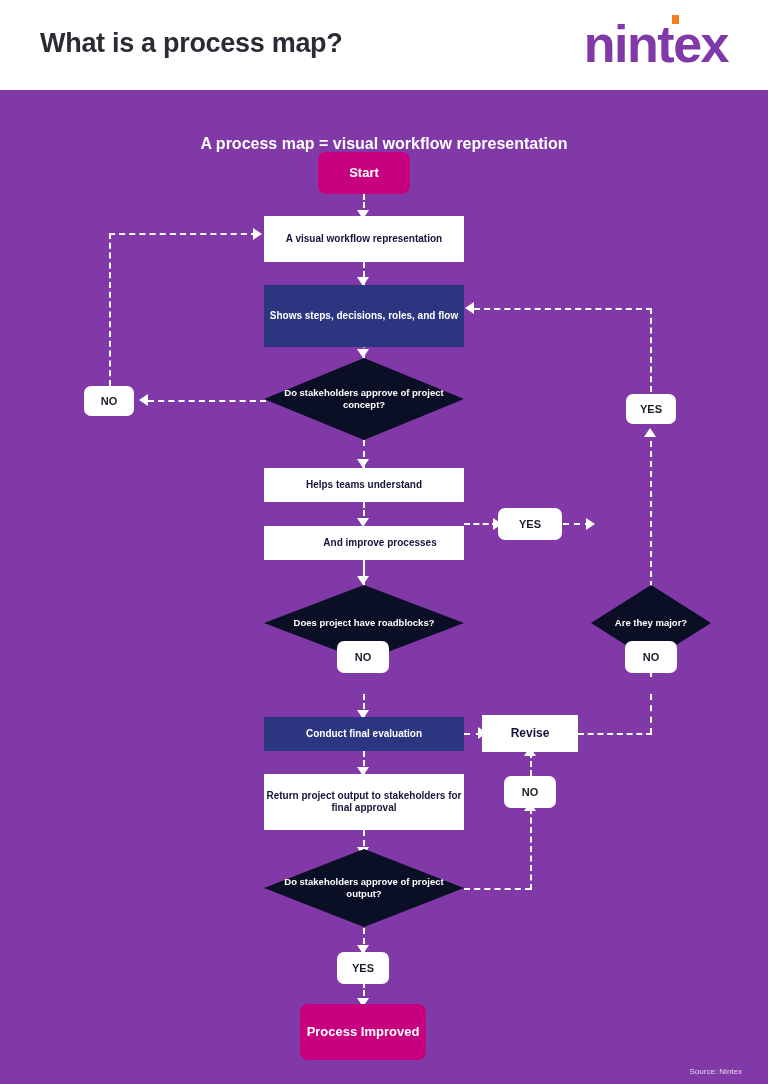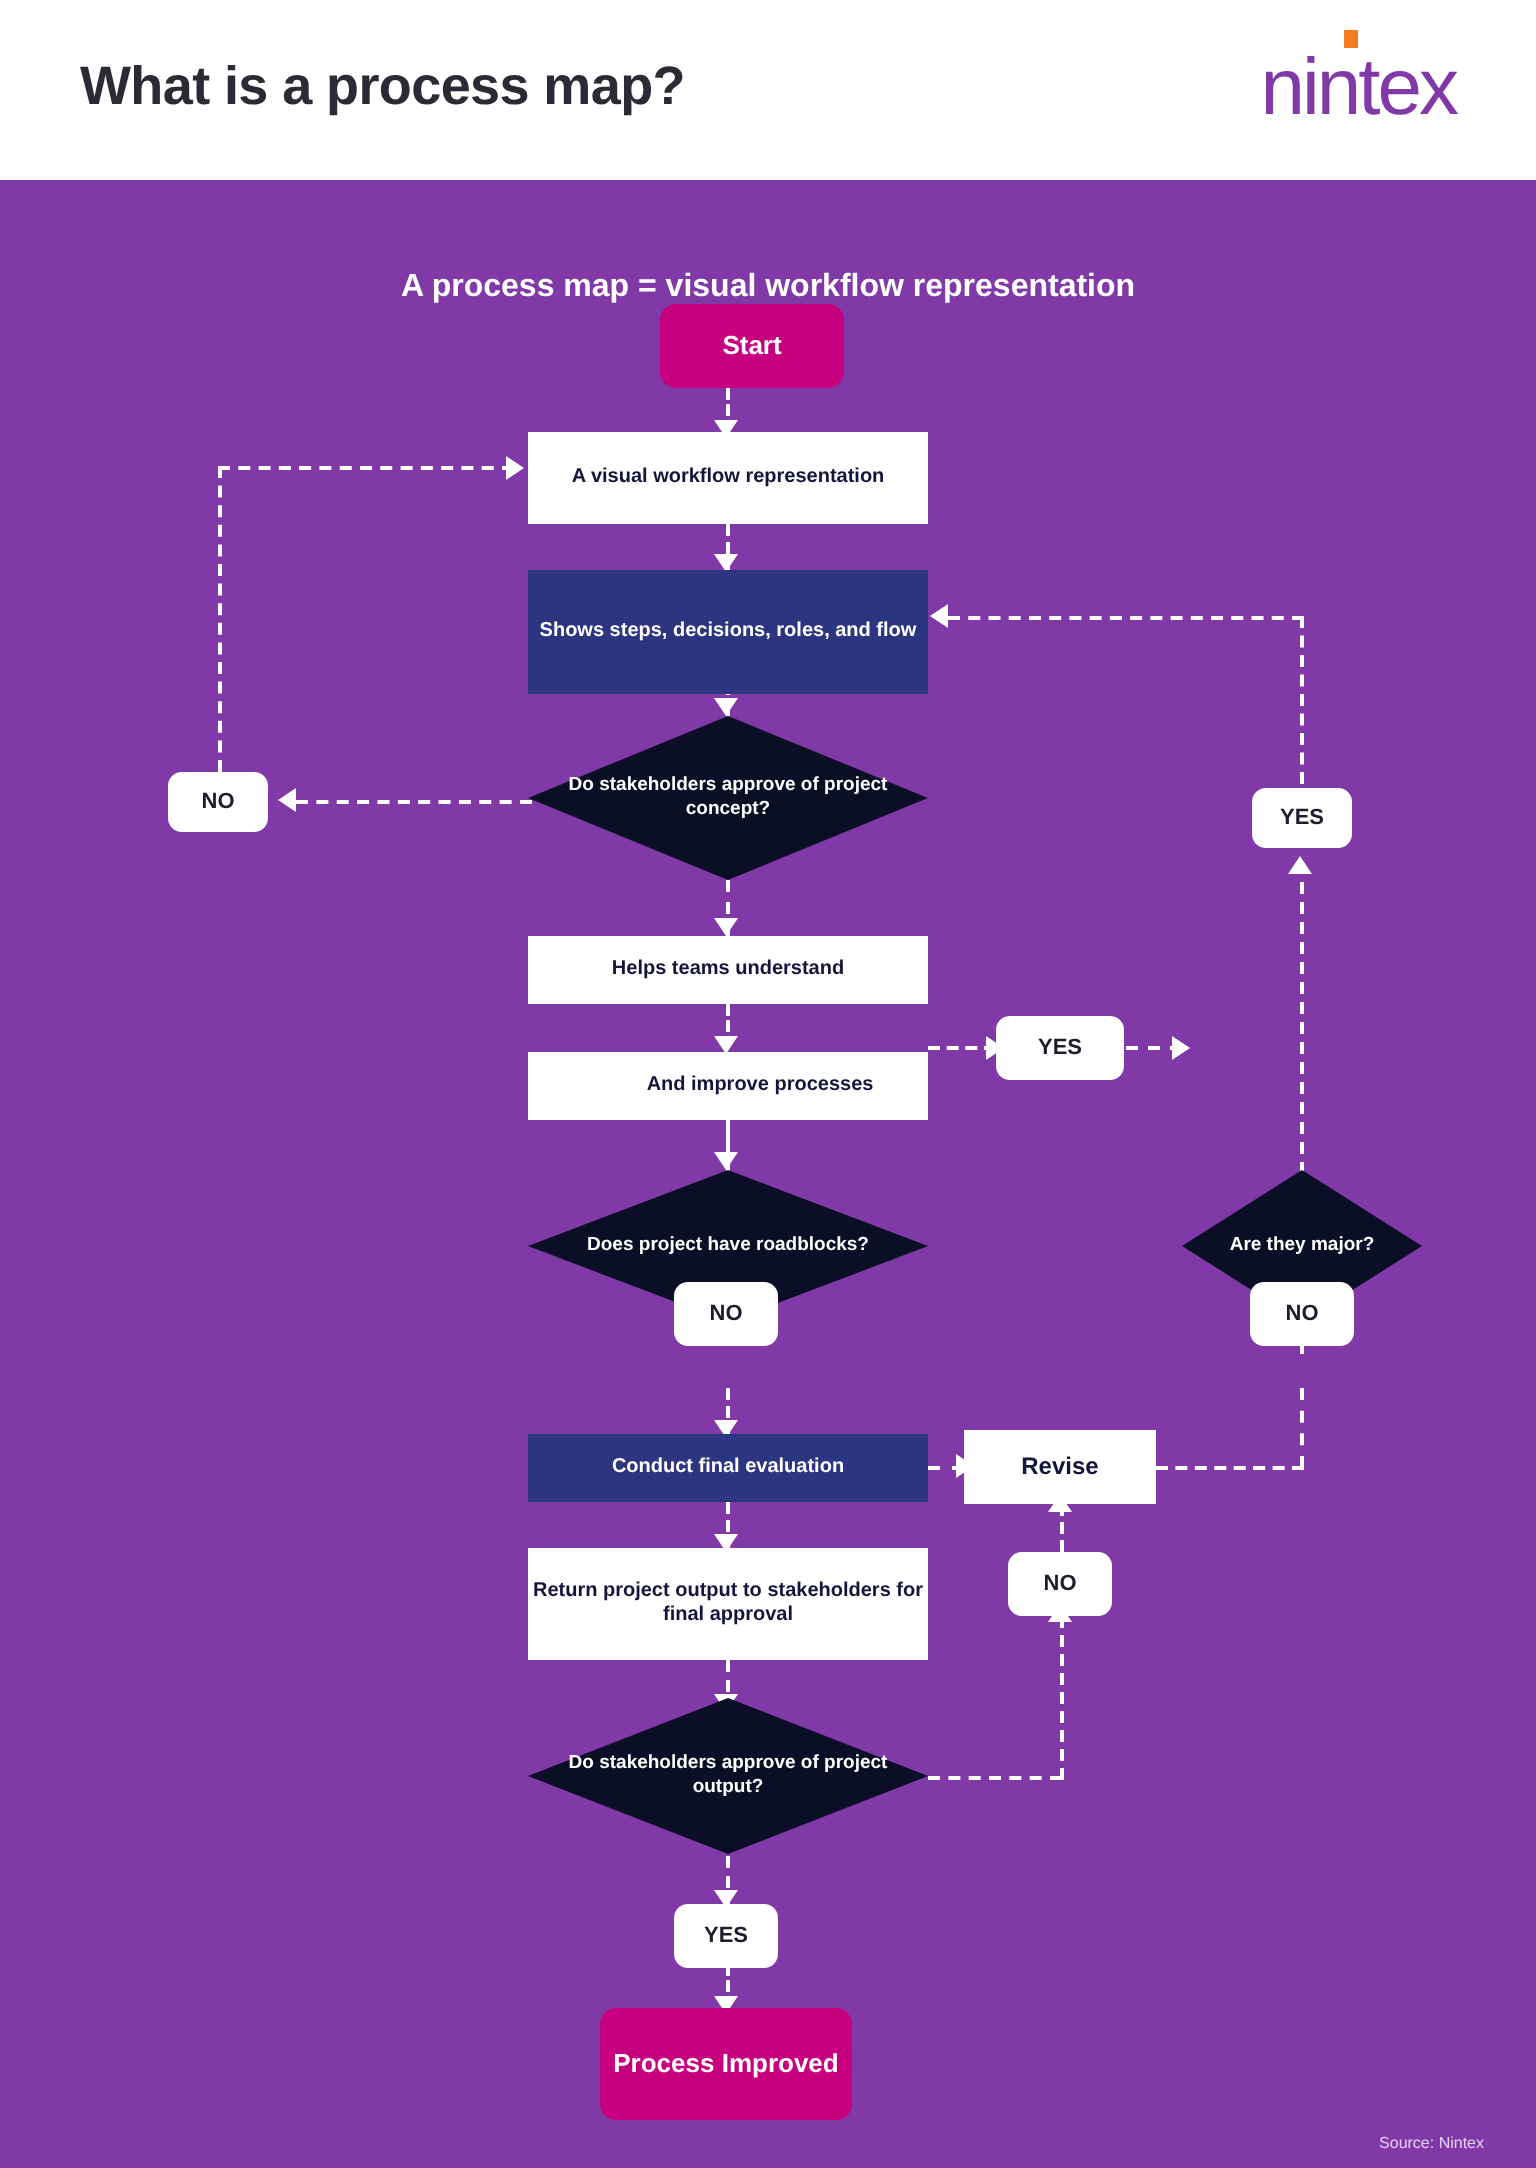--- a/index.html
+++ b/index.html
@@ -32,22 +32,22 @@
     left: 40px; top: 28px;
     font-size: 27px;
     font-weight: bold;
     color: #2b2b35;
     letter-spacing: -0.3px;
     white-space: nowrap;
   }
   #brand-logo {
     position: absolute;
     right: 40px; top: 20px;
-    font-size: 40px;
-    font-weight: normal;
+    font-size: 52px;
+    font-weight: bold;
     color: #8139a8;
     letter-spacing: -1.5px;
     line-height: 48px;
     white-space: nowrap;
   }
   #brand-dot {
     position: absolute;
     width: 7px; height: 9px;
     background: #f57d20;
     right: 89px; top: 15px;
@@ -262,21 +262,21 @@
     <div class="arrow arrow-up" style="left:524px; top:712px;"></div>
     <div class="conn conn-v" style="left:530px; top:662px; height:24px;"></div>
     <div class="arrow arrow-up" style="left:524px; top:657px;"></div>
 
     <div class="conn conn-v" style="left:363px; top:828px; height:36px;"></div>
     <div class="arrow arrow-down" style="left:357px; top:855px;"></div>
 
     <div class="conn conn-v" style="left:363px; top:892px; height:22px;"></div>
     <div class="arrow arrow-down" style="left:357px; top:908px;"></div>
 
-    <div class="node node-terminator" style="left:330px; top:62px; width:92px; height:42px;">Start</div>
+    <div class="node node-terminator" style="left:318px; top:62px; width:92px; height:42px;">Start</div>
 
     <div class="node node-process" style="left:264px; top:126px; width:200px; height:46px;">A visual workflow representation</div>
 
     <div class="node node-highlight" style="left:264px; top:195px; width:200px; height:62px;">Shows steps, decisions, roles, and flow</div>
 
     <div class="node node-decision" style="left:264px; top:268px; width:200px; height:82px;">
       <span class="diamond-shape"></span>
       <span class="diamond-label">Do stakeholders approve of project concept?</span>
     </div>
 

